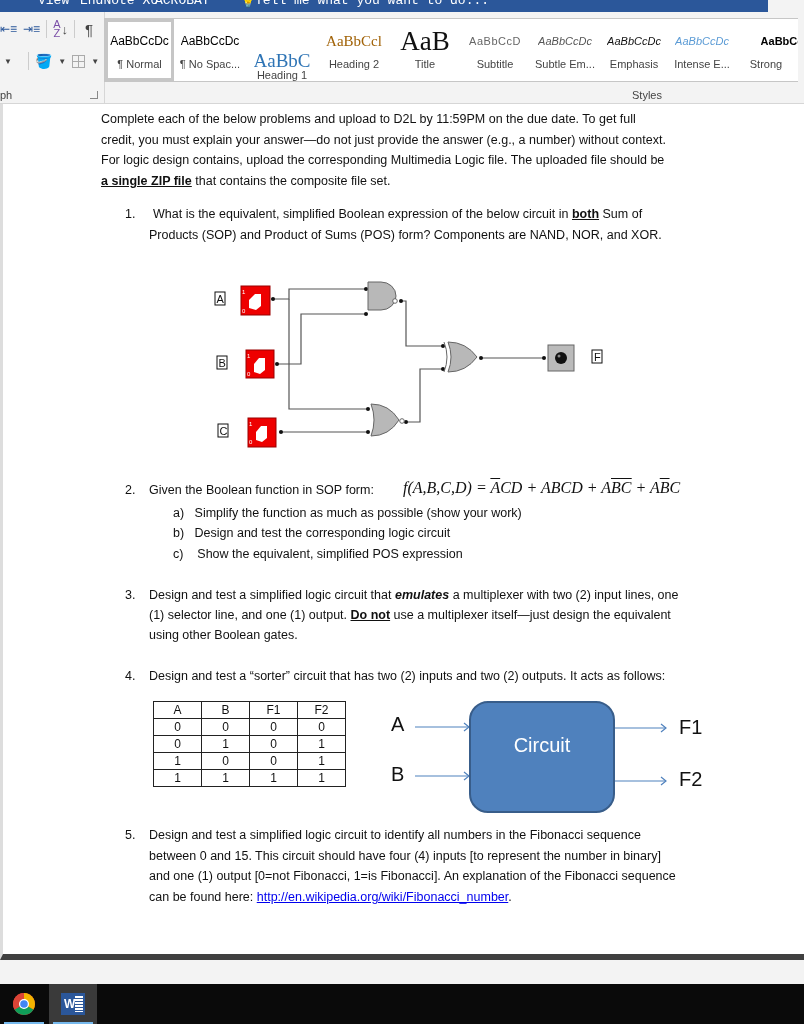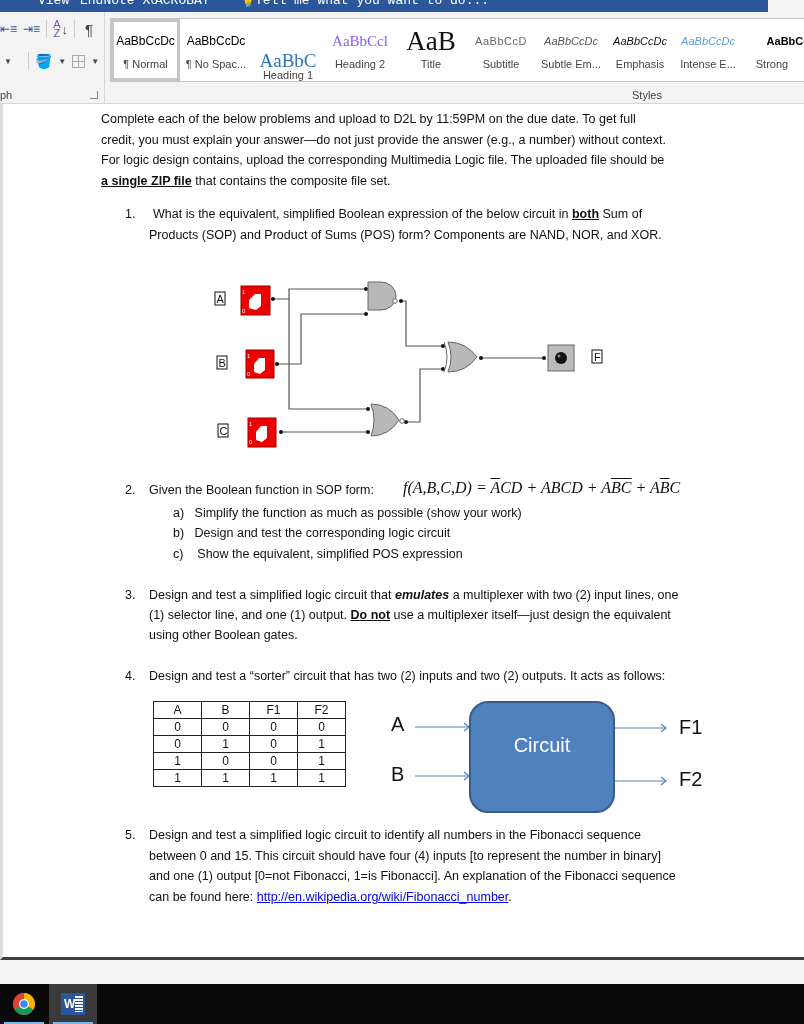--- a/index.html
+++ b/index.html
@@ -4,27 +4,27 @@
 <style>
   * { box-sizing: border-box; margin: 0; padding: 0; }
   html, body { width: 804px; height: 1024px; overflow: hidden; background: #f3f3f3; font-family: "Liberation Sans", sans-serif; }
   .titlebar { position: absolute; left: 0; top: 0; width: 768px; height: 12px; background: #2b579a; overflow: hidden; font-family: Liberation Mono, monospace; }
   .titlebar span { position: absolute; top: -7px; color: #fff; font-size: 13px; white-space: nowrap; }
   .ribbon { position: absolute; left: 0; top: 12px; width: 804px; height: 92px; background: #f3f3f3; border-bottom: 1px solid #d6d6d6; }
   .para-group { position: absolute; left: 0; top: 0; width: 105px; height: 92px; border-right: 1px solid #d6d6d6; }
   .pg-row { position: absolute; left: 0; display: flex; align-items: center; gap: 6px; font-size: 12px; color: #444; }
   .pg-label { position: absolute; left: 0; bottom: 3px; font-size: 11px; color: #444; }
   .launcher { position: absolute; right: 6px; bottom: 5px; width: 8px; height: 8px; border: 1px solid #888; border-top: none; border-left: none; }
-  .styles-gallery { position: absolute; left: 110px; top: 6px; width: 694px; height: 64px; background: #fff; border: 1px solid #c6c6c6; border-right: none; display: flex; overflow: hidden; }
+  .styles-gallery { position: absolute; left: 104px; top: 6px; width: 694px; height: 64px; background: #fff; border: 1px solid #c6c6c6; border-right: none; display: flex; overflow: hidden; }
   .style-item { flex: 0 0 auto; height: 62px; display: flex; flex-direction: column; align-items: center; justify-content: flex-start; padding-top: 5px; }
   .style-item.selected { border: 3px solid #c6c6c6; padding-top: 2px; }
   .style-sample { height: 34px; display: flex; align-items: center; white-space: nowrap; overflow: hidden; }
   .style-name { font-size: 11px; color: #444; white-space: nowrap; }
   .styles-label { position: absolute; left: 632px; top: 77px; font-size: 11px; color: #444; }
-  .doc-area { position: absolute; left: 0; top: 104px; width: 804px; height: 856px; background: #fff; border-left: 3px solid #ddd; border-bottom: 3px solid #404040; }
+  .doc-area { position: absolute; left: 0; top: 104px; width: 804px; height: 856px; background: #fff; border-left: 3px solid #ddd; border-bottom: 6px solid #404040; }
   .doc { position: absolute; left: 98px; top: 0; width: 620px; font-family: "Liberation Sans", sans-serif; font-size: 12.5px; color: #111; line-height: 20.5px; }
   .p { position: absolute; left: 0; white-space: nowrap; }
   .ul { text-decoration: underline; font-weight: bold; }
   .link { color: #0000ee; text-decoration: underline; }
   .num { position: absolute; }
   .math { font-family: "Liberation Serif", serif; font-style: italic; font-size: 16px; }
   .ov { text-decoration: overline; }
   table.truth { position: absolute; border-collapse: collapse; font-size: 12px; }
   table.truth td { border: 1px solid #222; width: 48px; height: 17px; text-align: center; line-height: 15px; }
   .taskbar { position: absolute; left: 0; top: 984px; width: 804px; height: 40px; background: #0a0a0a; }
@@ -72,21 +72,21 @@
     </div>
     <div class="style-item" style="width:72px">
       <div class="style-sample" style="font-size:12px;color:#000;">AaBbCcDc</div>
       <div class="style-name">¶ No Spac...</div>
     </div>
     <div class="style-item" style="width:72px">
       <div class="style-sample" style="font-size:19px;color:#2e74b5;font-family:'Liberation Serif',serif;margin-top:28px;">AaBbC</div>
       <div class="style-name">Heading 1</div>
     </div>
     <div class="style-item" style="width:72px">
-      <div class="style-sample" style="font-size:15px;color:#8b5cf6;font-family:'Liberation Serif',serif;">AaBbCcl</div>
+      <div class="style-sample" style="font-size:15px;color:#a16207;font-family:'Liberation Serif',serif;">AaBbCcl</div>
       <div class="style-name">Heading 2</div>
     </div>
     <div class="style-item" style="width:70px">
       <div class="style-sample" style="font-size:27px;color:#111;font-family:'Liberation Serif',serif;">AaB</div>
       <div class="style-name">Title</div>
     </div>
     <div class="style-item" style="width:70px">
       <div class="style-sample" style="font-size:11px;color:#666;letter-spacing:0.5px;">AaBbCcD</div>
       <div class="style-name">Subtitle</div>
     </div>

